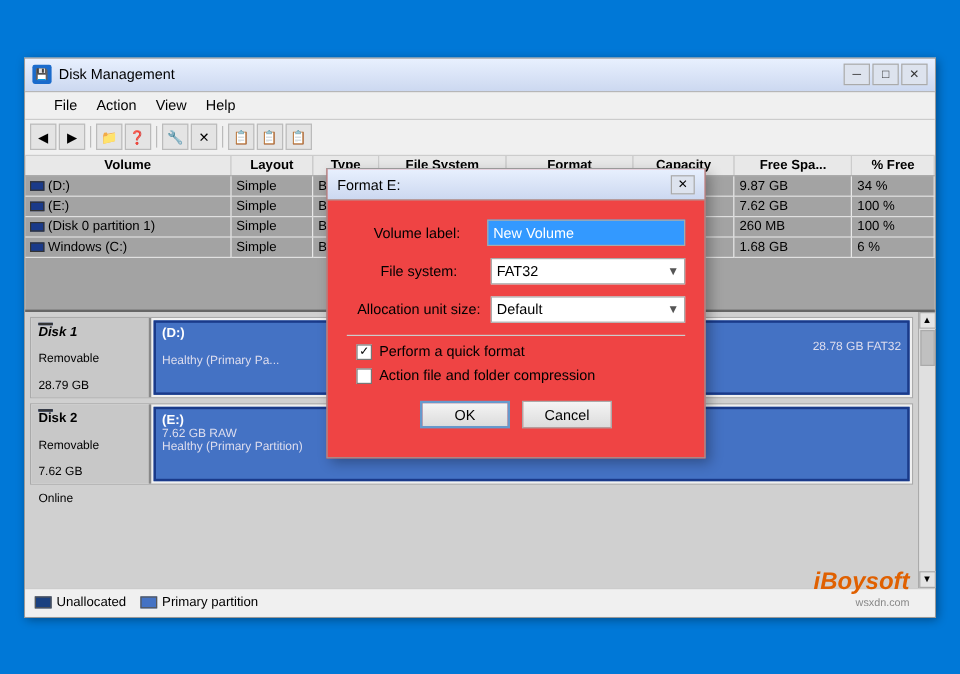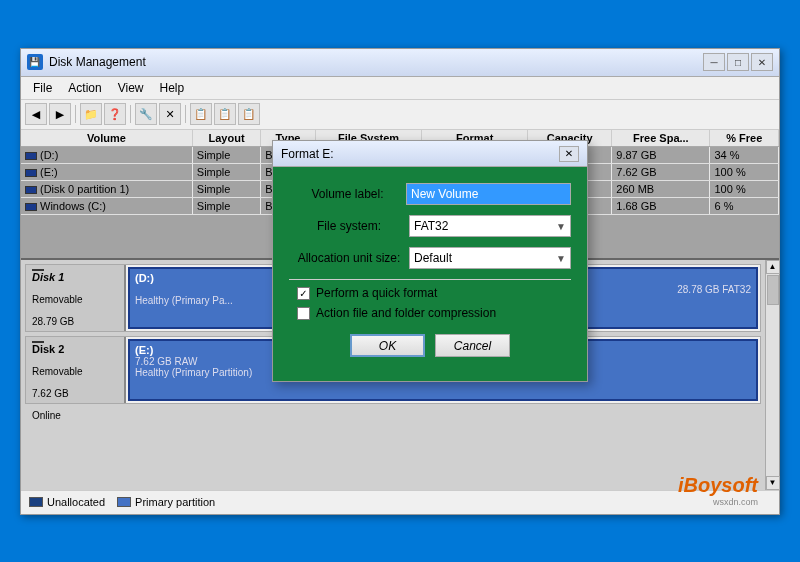--- a/index.html
+++ b/index.html
@@ -60,21 +60,21 @@
       border: 1px solid #aaa;
       cursor: pointer;
       display: flex;
       align-items: center;
       justify-content: center;
       font-size: 10px;
       color: #333;
     }
     .menu-bar {
       background: #f0f0f0;
-      padding: 2px 4px;
+      padding: 2px 16px;
       display: flex;
       gap: 0;
       border-bottom: 1px solid #ccc;
     }
     .menu-item {
       padding: 2px 8px;
       cursor: pointer;
       font-size: 12px;
     }
     .toolbar {
@@ -250,21 +250,21 @@
     
     .dialog-overlay {
       position: absolute;
       top: 0; left: 0; right: 0; bottom: 0;
       display: flex;
       align-items: center;
       justify-content: center;
       pointer-events: none;
     }
     .dialog {
-      background: #15803d;
+      background: #ef4444;
       border: 1px solid #999;
       box-shadow: 4px 4px 10px rgba(0,0,0,0.3);
       width: 316px;
       pointer-events: all;
     }
     .dialog-title-bar {
       background: linear-gradient(to bottom, #e8f0fe, #ccd8f0);
       padding: 4px 8px;
       display: flex;
       align-items: center;
@@ -346,21 +346,20 @@
       justify-content: center;
       font-size: 10px;
       cursor: pointer;
     }
     .dialog-buttons {
       display: flex;
       justify-content: center;
       gap: 10px;
       margin-top: 14px;
       margin-bottom: 8px;
-      font-style: italic;
     }
     .dialog-btn {
       width: 75px;
       height: 23px;
       background: linear-gradient(to bottom, #f4f4f4, #dcdcdc);
       border: 1px solid #aaa;
       cursor: pointer;
       font-size: 12px;
       display: flex;
       align-items: center;

